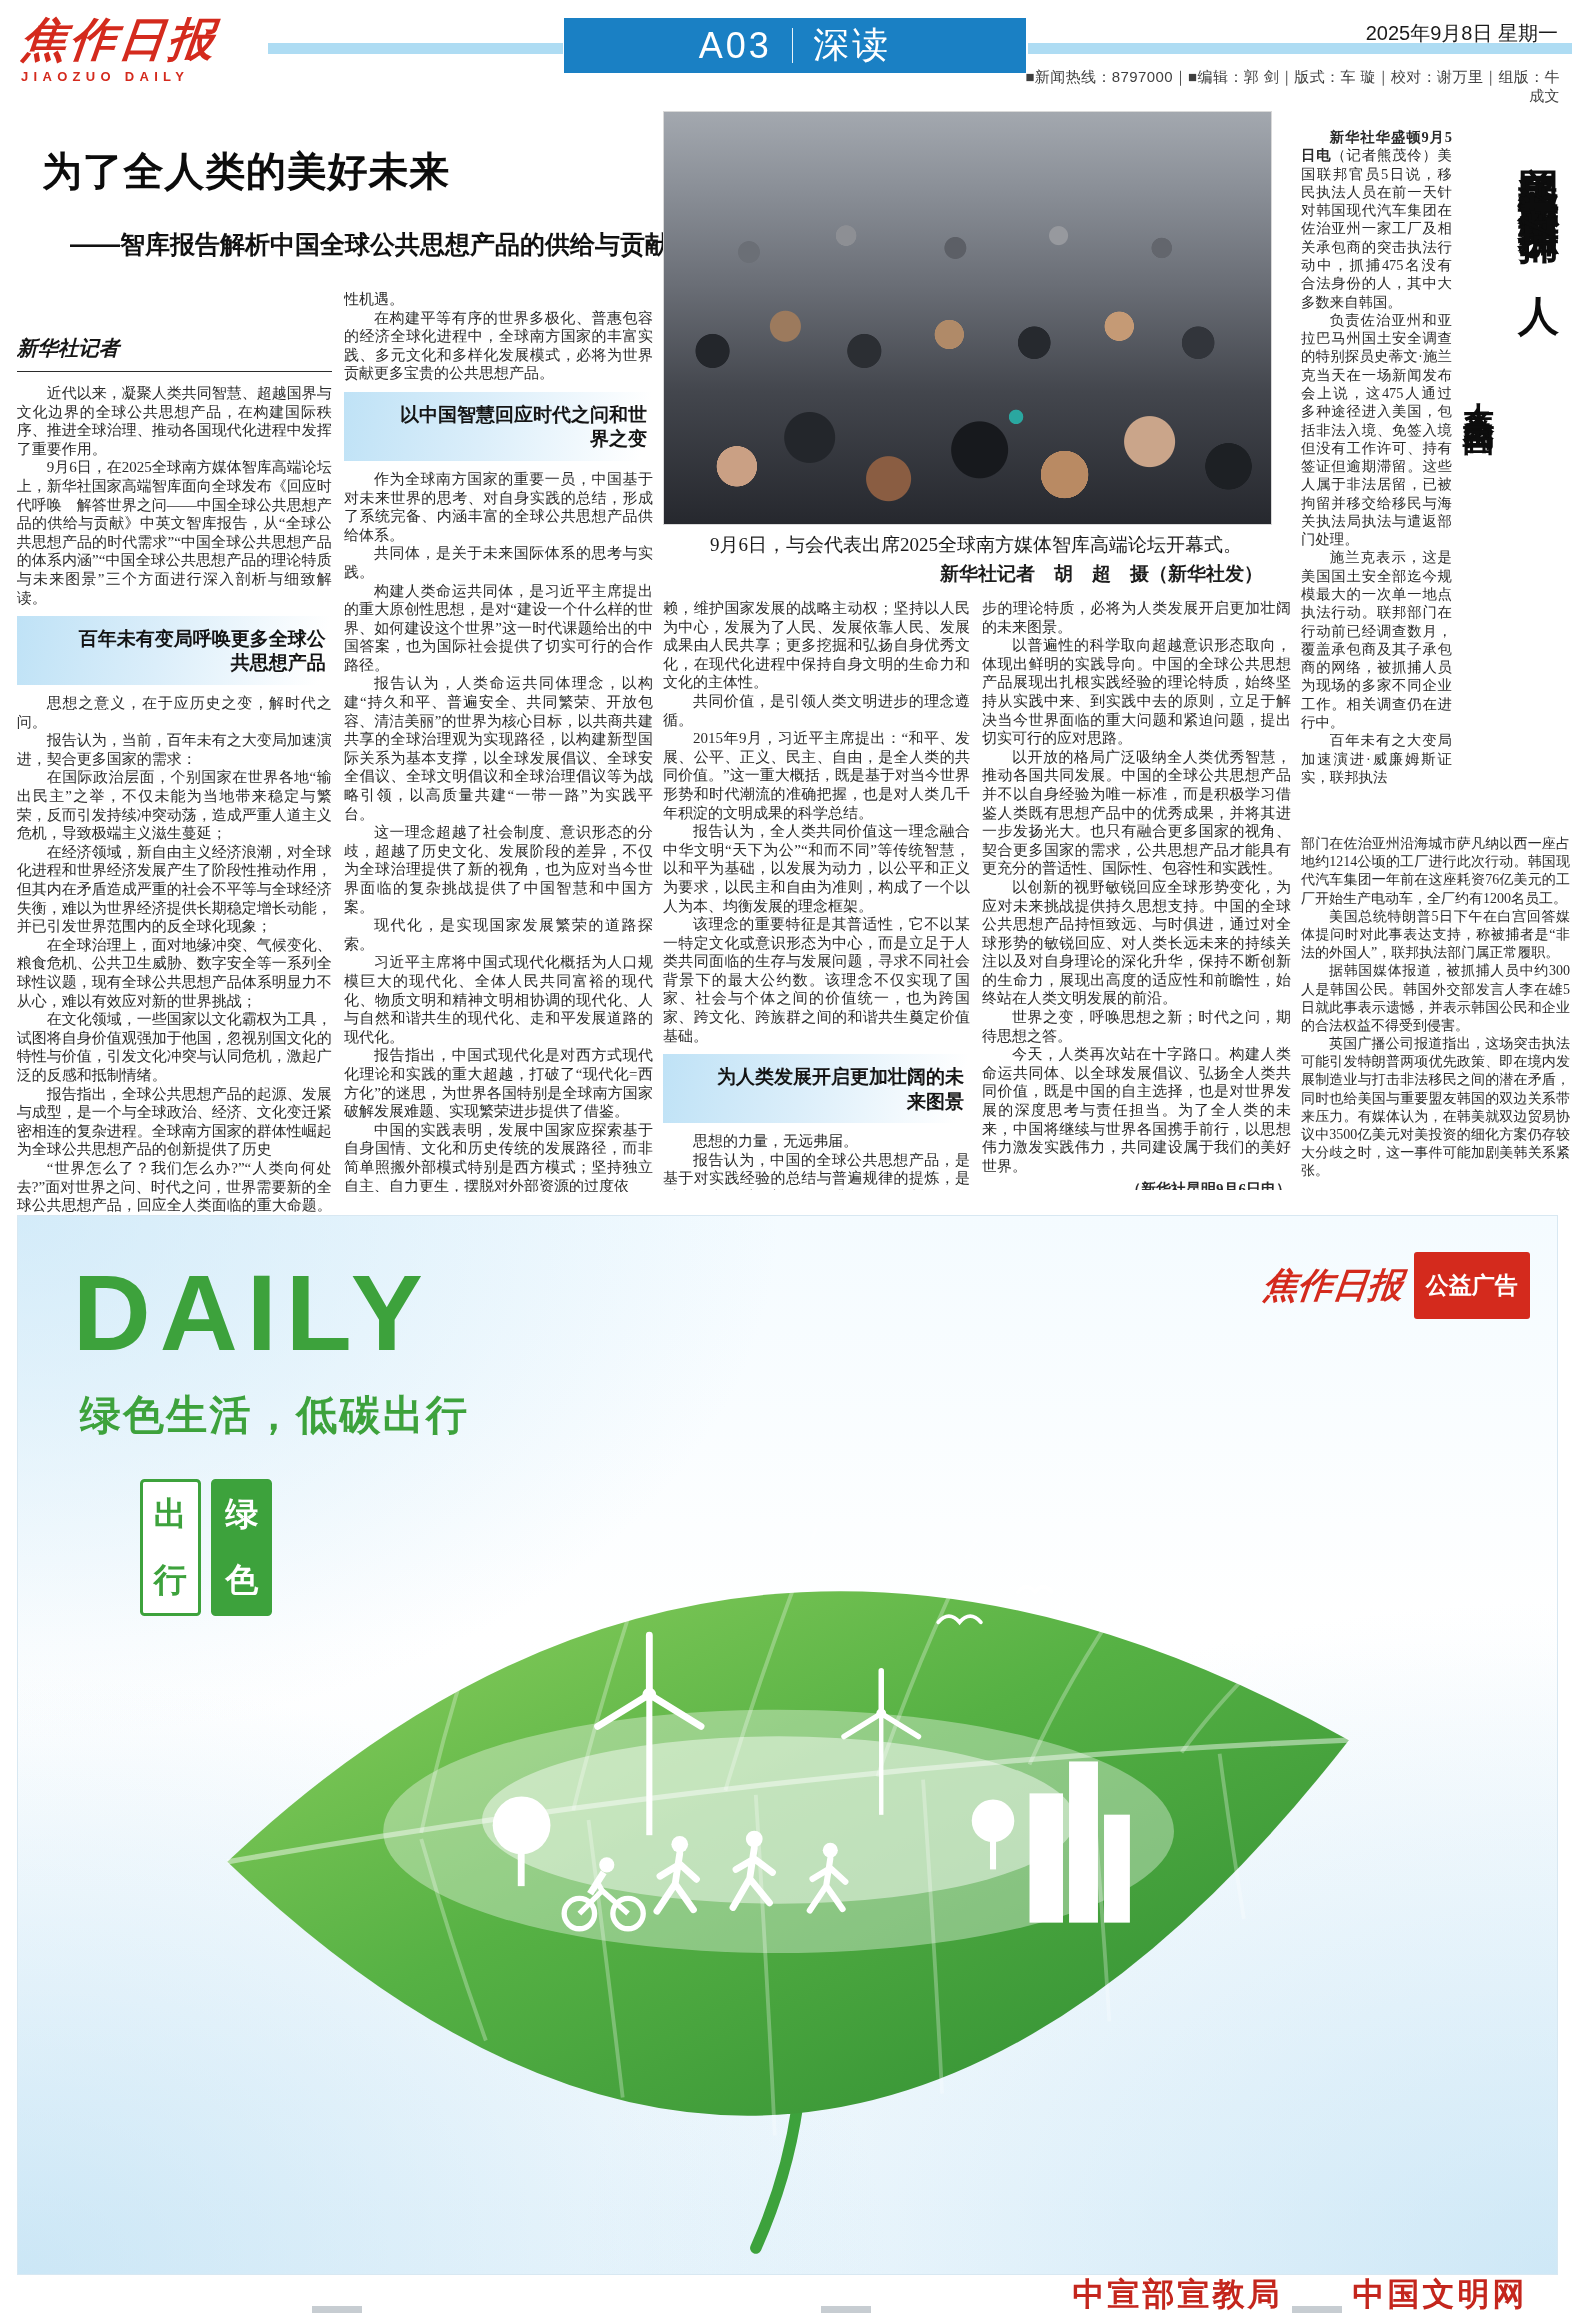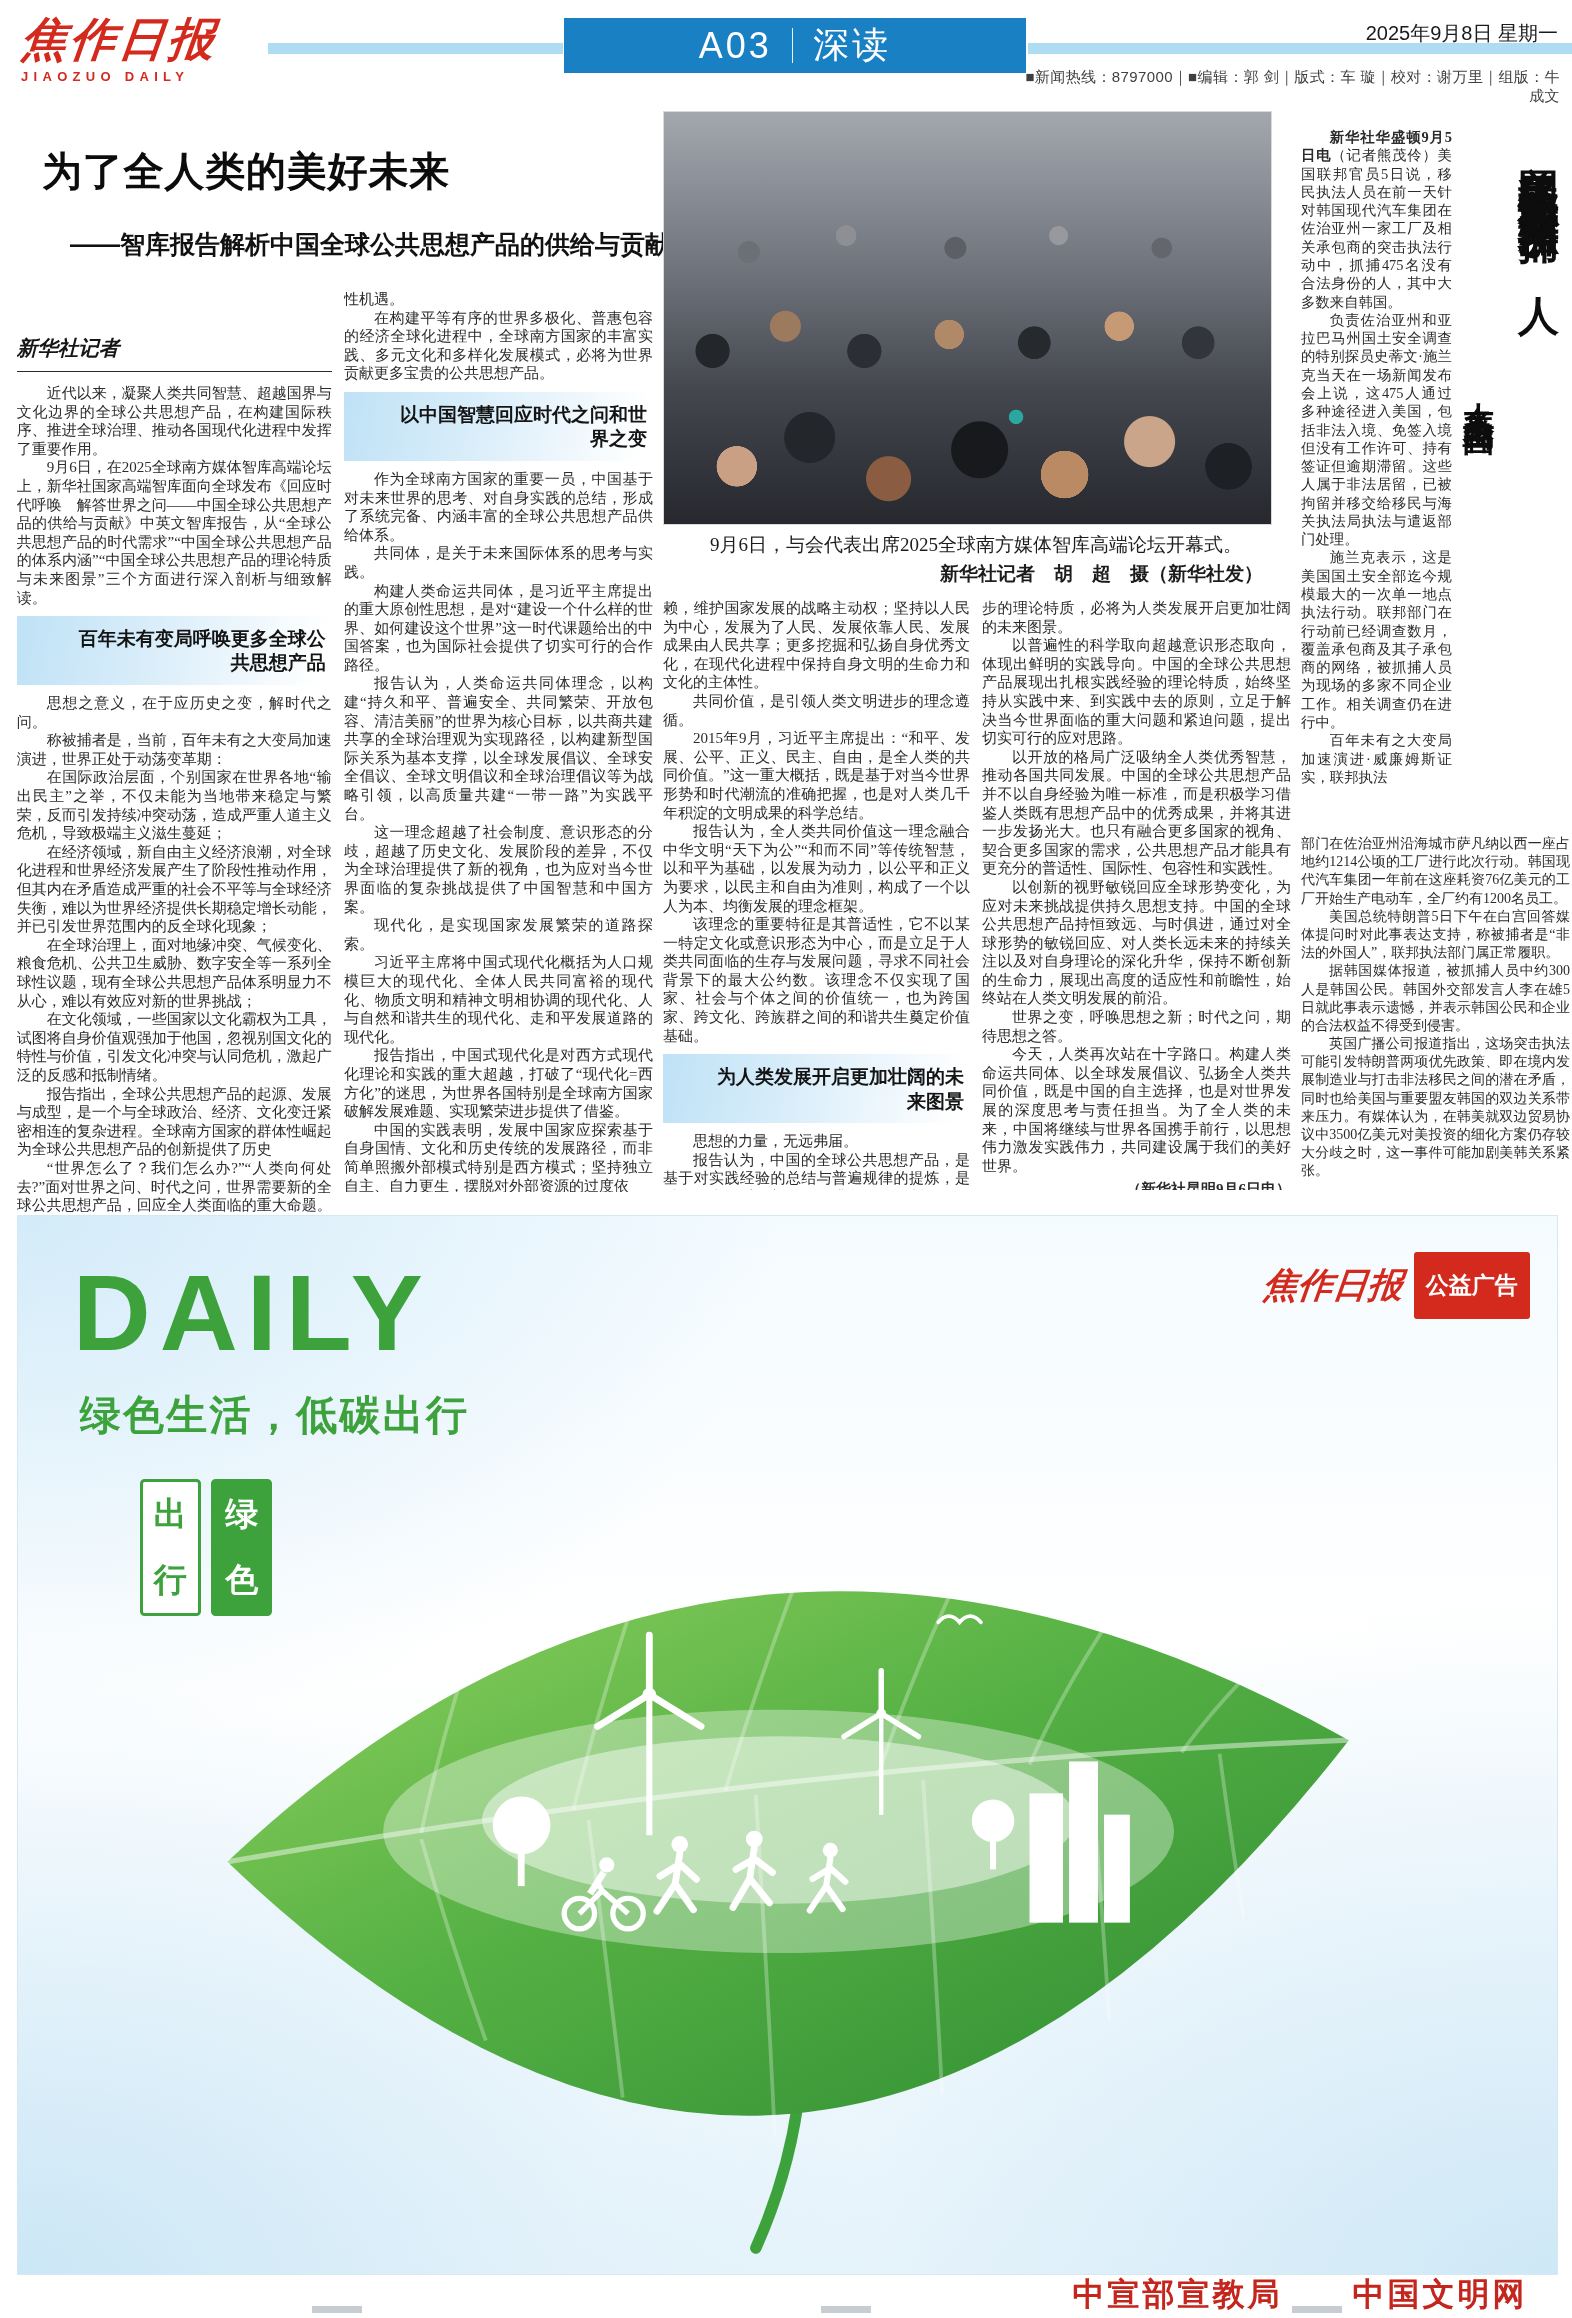--- a/index.html
+++ b/index.html
@@ -119,21 +119,21 @@
   <div class="c2">新华社记者　胡　超　摄（新华社发）</div>
 </div>
 
 <div class="abs col" style="left:16.7px;top:296px;width:315px;height:896px;margin-top:38px;">
   <div class="byline">新华社记者</div>
   <div>
       <p>近代以来，凝聚人类共同智慧、超越国界与文化边界的全球公共思想产品，在构建国际秩序、推进全球治理、推动各国现代化进程中发挥了重要作用。</p>
       <p>9月6日，在2025全球南方媒体智库高端论坛上，新华社国家高端智库面向全球发布《回应时代呼唤　解答世界之问——中国全球公共思想产品的供给与贡献》中英文智库报告，从“全球公共思想产品的时代需求”“中国全球公共思想产品的体系内涵”“中国全球公共思想产品的理论特质与未来图景”三个方面进行深入剖析与细致解读。</p>
       <div class="subhead">百年未有变局呼唤更多全球公共思想产品</div>
       <p>思想之意义，在于应历史之变，解时代之问。</p>
-      <p>称被捕者是，当前，百年未有之大变局加速演进，世界正处于动荡变革期：</p>
+      <p>报告认为，当前，百年未有之大变局加速演进，契合更多国家的需求：</p>
       <p>在国际政治层面，个别国家在世界各地“输出民主”之举，不仅未能为当地带来稳定与繁荣，反而引发持续冲突动荡，造成严重人道主义危机，导致极端主义滋生蔓延；</p>
       <p>在经济领域，新自由主义经济浪潮，对全球化进程和世界经济发展产生了阶段性推动作用，但其内在矛盾造成严重的社会不平等与全球经济失衡，难以为世界经济提供长期稳定增长动能，并已引发世界范围内的反全球化现象；</p>
       <p>在全球治理上，面对地缘冲突、气候变化、粮食危机、公共卫生威胁、数字安全等一系列全球性议题，现有全球公共思想产品体系明显力不从心，难以有效应对新的世界挑战；</p>
       <p>在文化领域，一些国家以文化霸权为工具，试图将自身价值观强加于他国，忽视别国文化的特性与价值，引发文化冲突与认同危机，激起广泛的反感和抵制情绪。</p>
       <p>报告指出，全球公共思想产品的起源、发展与成型，是一个与全球政治、经济、文化变迁紧密相连的复杂进程。全球南方国家的群体性崛起为全球公共思想产品的创新提供了历史</p>
       <p>“世界怎么了？我们怎么办?”“人类向何处去?”面对世界之问、时代之问，世界需要新的全球公共思想产品，回应全人类面临的重大命题。</p>
     </div>
 </div>
 <div class="abs col" style="left:344px;top:290px;width:309px;height:902px;">
   <div>

